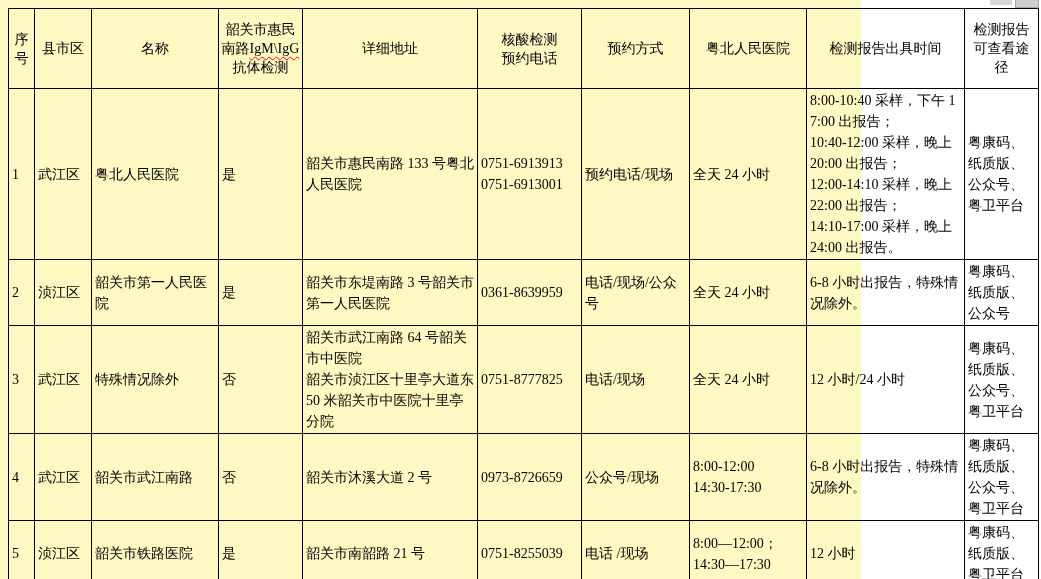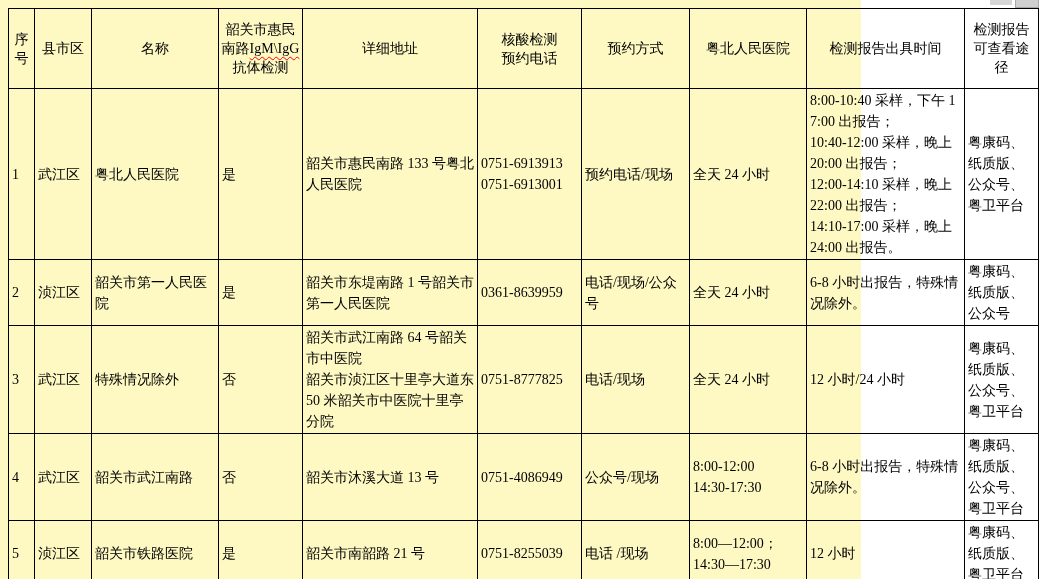--- a/index.html
+++ b/index.html
@@ -123,21 +123,21 @@
 10:40-12:00 采样，晚上 20:00 出报告；
 12:00-14:10 采样，晚上 22:00 出报告；
 14:10-17:00 采样，晚上 24:00 出报告。</td>
         <td>粤康码、纸质版、公众号、粤卫平台</td>
       </tr>
       <tr style="height:62px">
         <td>2</td>
         <td>浈江区</td>
         <td>韶关市第一人民医院</td>
         <td>是</td>
-        <td class="pre-line">韶关市东堤南路 1 号韶关市第一人民医院</td>
+        <td class="pre-line">韶关市东堤南路 3 号韶关市第一人民医院</td>
         <td class="pre-line">0361-8639959</td>
         <td>电话/现场/公众号</td>
         <td>全天 24 小时</td>
         <td class="pre-line">6-8 小时出报告，特殊情况除外。</td>
         <td>粤康码、纸质版、公众号</td>
       </tr>
       <tr style="height:108px">
         <td>3</td>
         <td>武江区</td>
         <td>特殊情况除外</td>
@@ -148,22 +148,22 @@
         <td>电话/现场</td>
         <td>全天 24 小时</td>
         <td class="pre-line">12 小时/24 小时</td>
         <td>粤康码、纸质版、公众号、粤卫平台</td>
       </tr>
       <tr style="height:82px">
         <td>4</td>
         <td>武江区</td>
         <td>韶关市武江南路</td>
         <td>否</td>
-        <td class="pre-line">韶关市沐溪大道 13 号</td>
-        <td class="pre-line">0751-4086949</td>
+        <td class="pre-line">韶关市沐溪大道 2 号</td>
+        <td class="pre-line">0973-8726659</td>
         <td>公众号/现场</td>
         <td class="pre-line">8:00-12:00
 14:30-17:30</td>
         <td class="pre-line">6-8 小时出报告，特殊情况除外。</td>
         <td>粤康码、纸质版、公众号、粤卫平台</td>
       </tr>
       <tr style="height:62px">
         <td>5</td>
         <td>浈江区</td>
         <td>韶关市铁路医院</td>

